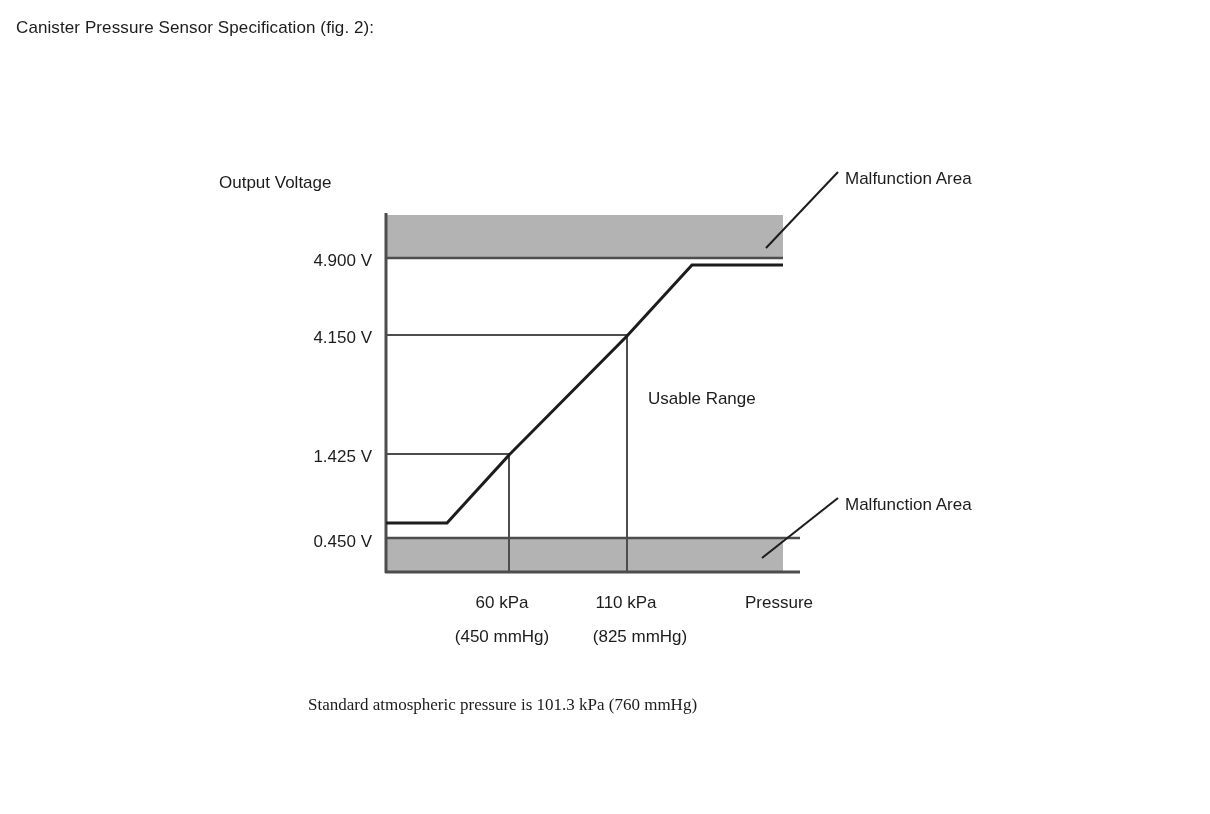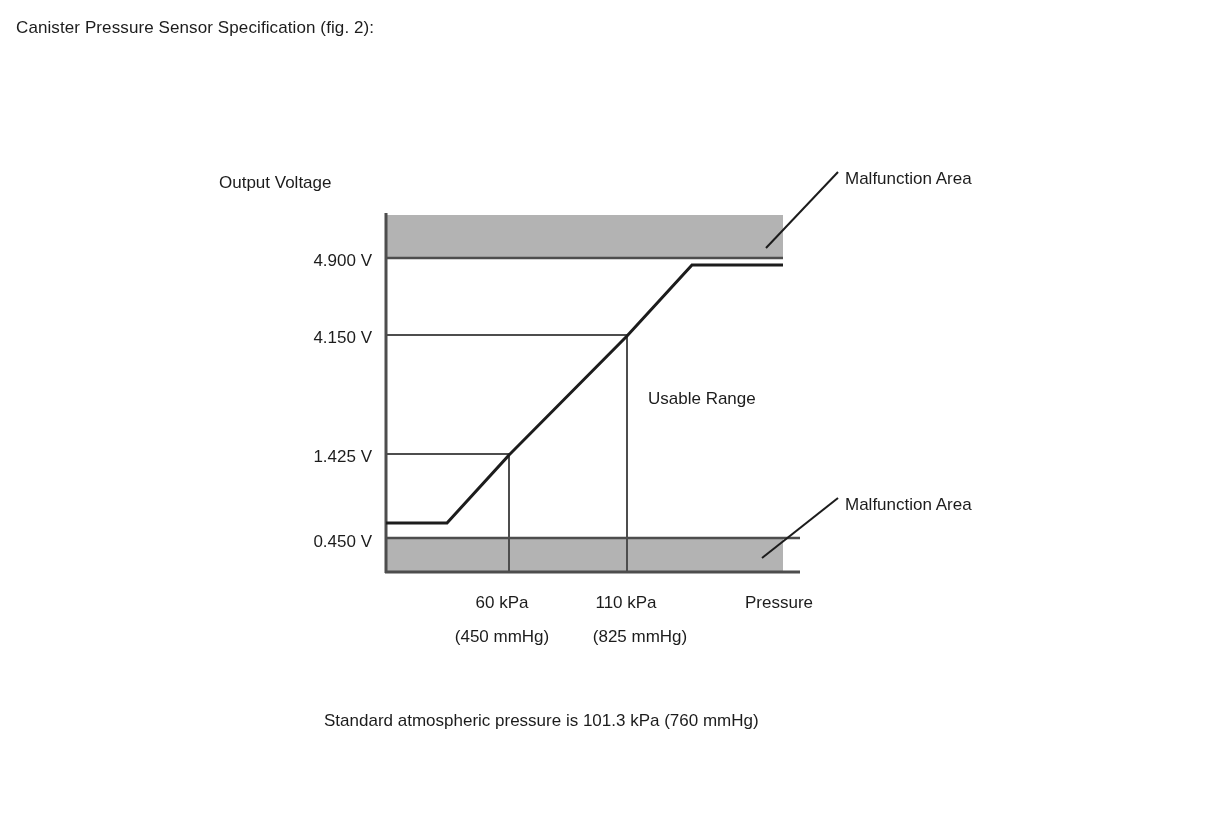--- a/index.html
+++ b/index.html
@@ -52,22 +52,23 @@
   #hint-block {
     position: absolute;
     left: 308px;
     top: 695px;
     font-size: 17px;
   }
   #hint-label {
     margin: 0 0 22px 0;
   }
   #hint-text {
-    margin: 16px;
+    margin: 0;
     white-space: nowrap;
+    font-family: Liberation Serif, serif;
   }
 </style>
 </head>
 <body>
 
 <div id="page-title">Canister Pressure Sensor Specification (fig. 2):</div>
 
 <svg id="figure" viewBox="0 0 1210 814">
 
   <rect x="386" y="215" width="397" height="43" fill="#b3b3b3"></rect>

